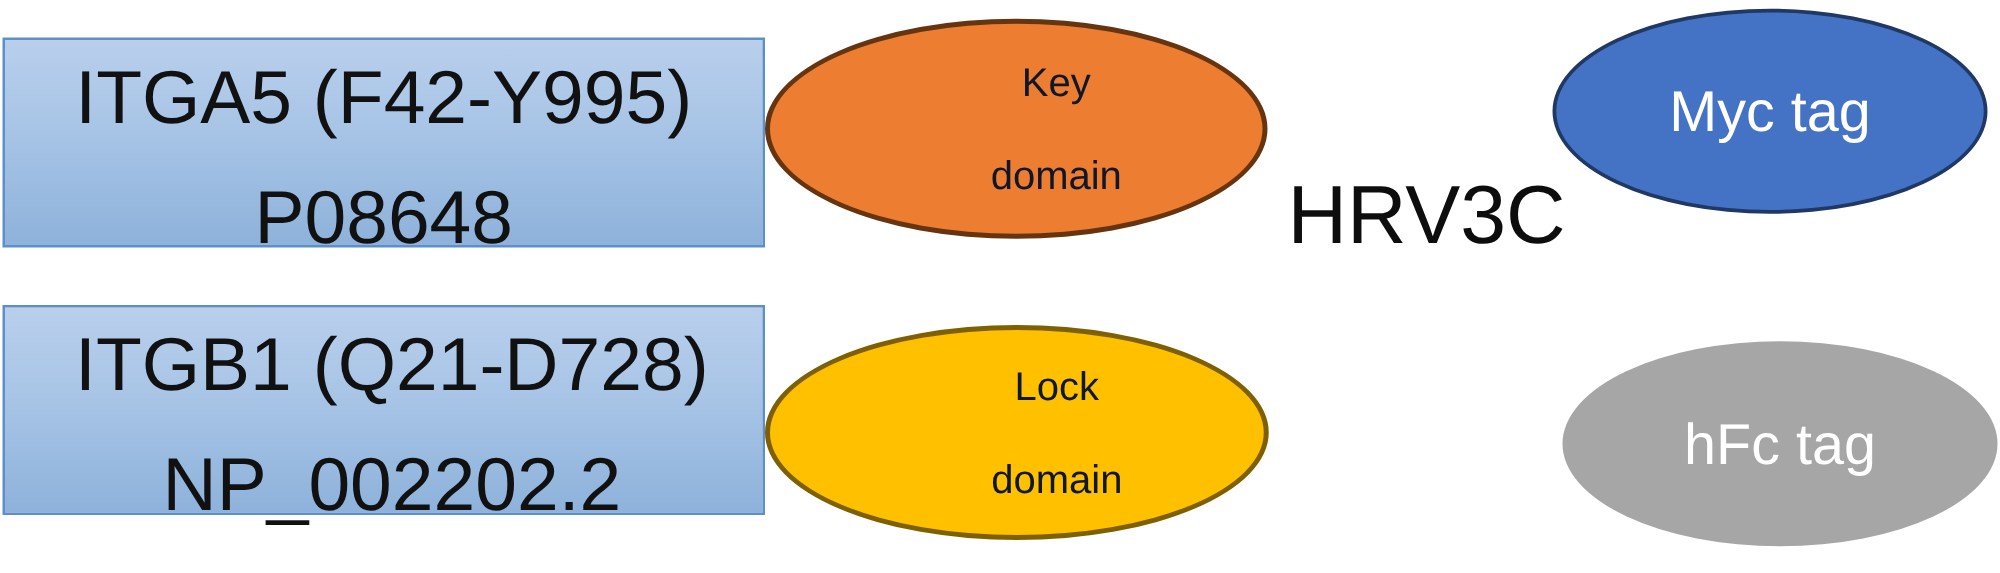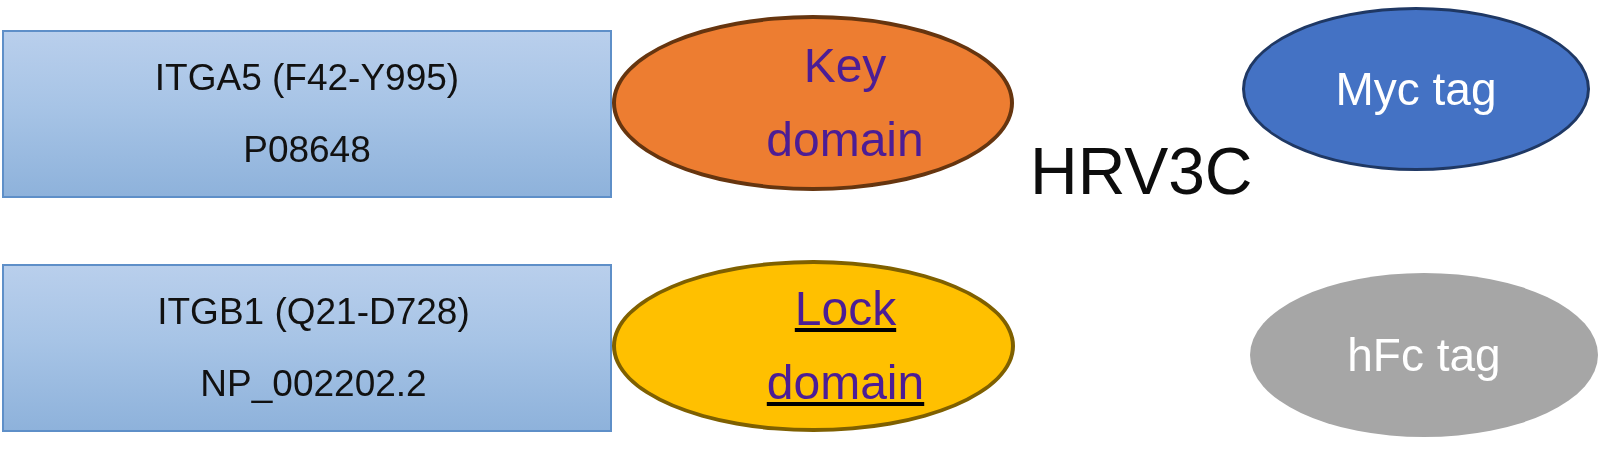--- a/index.html
+++ b/index.html
@@ -26,44 +26,45 @@
     background: linear-gradient(to bottom, #b9cfec 0%, #a7c4e6 45%, #8eb2db 100%);
     border: 2px solid #5e8fc8;
     display: flex;
     flex-direction: column;
     justify-content: center;
     align-items: center;
     text-align: center;
   }
   .construct-box .box-line {
     display: block;
-    font-size: 37px;
+    font-size: 60px;
     line-height: 72px;
     color: #111111;
     white-space: nowrap;
+    margin-top: 24px;
   }
   #box-itga5 { top: 30px; }
-  #box-itgb1 { top: 264px; padding-left: 13px; }
+  #box-itgb1 { top: 244px; padding-left: 13px; }
 
   
   .ellipse {
     position: absolute;
     box-sizing: border-box;
     border-radius: 50%;
     display: flex;
     flex-direction: column;
     justify-content: center;
     align-items: center;
     text-align: center;
   }
   .ellipse .el-line {
     display: block;
-    font-size: 48px;
+    font-size: 32px;
     line-height: 74px;
-    color: #4c1d95;
+    color: #0f172a;
     white-space: nowrap;
   }
   .ellipse .tag-line {
     display: block;
     font-size: 46px;
     line-height: 52px;
     color: #ffffff;
     white-space: nowrap;
   }
   
@@ -71,21 +72,20 @@
 
   #ellipse-key {
     left: 612px; top: 15px; width: 402px; height: 176px;
     background: #ed7d31;
     border: 4px solid #66350f;
   }
   #ellipse-lock {
     left: 612px; top: 260px; width: 403px; height: 172px;
     background: #ffc000;
     border: 4px solid #7f6000;
-    text-decoration: underline;
   }
   #ellipse-myc {
     left: 1242px; top: 7px; width: 348px; height: 164px;
     background: #4472c4;
     border: 3px solid #1f3864;
   }
   #ellipse-hfc {
     left: 1250px; top: 273px; width: 348px; height: 164px;
     background: #a6a6a6;
     border: none;

